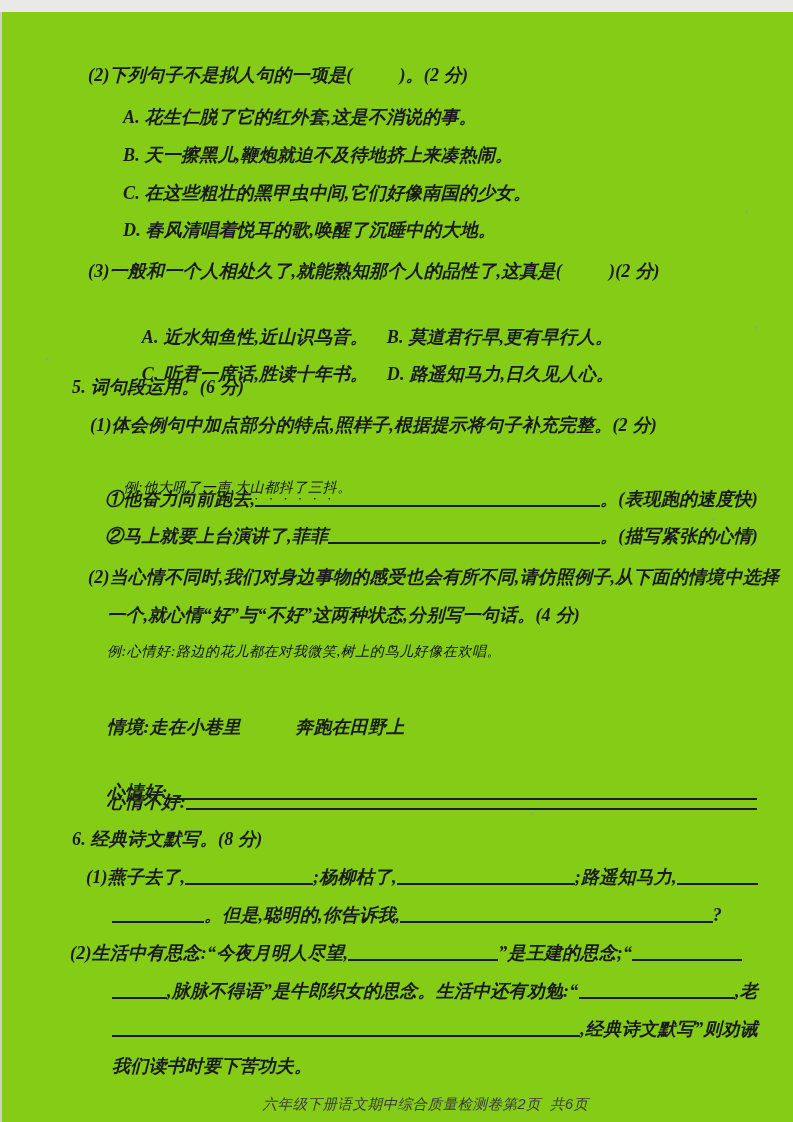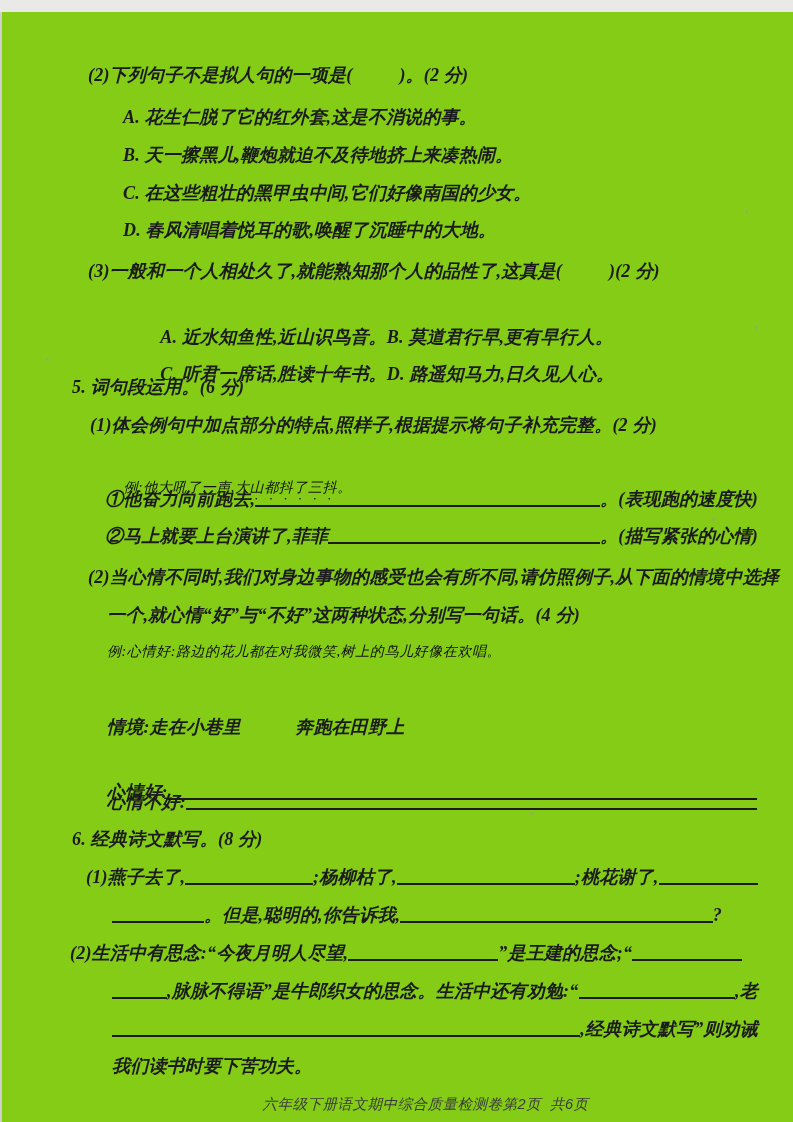--- a/index.html
+++ b/index.html
@@ -18,21 +18,21 @@
     background:#cfcfcd;
   }
   .row{
     position:absolute;
     white-space:pre;
     font-size:18px;
     font-weight:700;
     line-height:26px;
     letter-spacing:0.2px;
   }
-  .row span{white-space:pre;text-align:right;}
+  .row span{white-space:pre;}
   .flex{display:flex;align-items:baseline;}
   .kai{
     font-weight:400;
     font-size:14px;
     color:#101010;
     letter-spacing:0.6px;
   }
   .blank{
     display:inline-block;
     border-bottom:2px solid #1c1c1c;
@@ -108,21 +108,21 @@
   <div class="row flex" style="top:767px;left:107px;width:650px">
     <span>心情好:</span><span class="blank grow"></span>
   </div>
   <div class="row flex" style="top:777px;left:107px;width:650px">
     <span>心情不好:</span><span class="blank grow"></span>
   </div>
 
   <div class="row" style="top:814px;left:72px">6. 经典诗文默写。(8 分)</div>
 
   <div class="row flex" style="top:852px;left:86px;width:672px">
-    <span>(1)燕子去了,</span><span class="blank" style="width:128px"></span><span>;杨柳枯了,</span><span class="blank" style="width:178px"></span><span>;桃花谢了,</span><span class="blank grow"></span>
+    <span>(1)燕子去了,</span><span class="blank" style="width:128px"></span><span>;杨柳枯了,</span><span class="blank" style="width:178px"></span><span>;路遥知马力,</span><span class="blank grow"></span>
   </div>
   <div class="row flex" style="top:890px;left:112px;width:610px">
     <span class="blank" style="width:92px"></span><span>。但是,聪明的,你告诉我,</span><span class="blank grow"></span><span>?</span>
   </div>
 
   <div class="row flex" style="top:928px;left:70px;width:672px">
     <span>(2)生活中有思念:“今夜月明人尽望,</span><span class="blank" style="width:150px"></span><span>”是王建的思念;“</span><span class="blank grow"></span>
   </div>
   <div class="row flex" style="top:966px;left:112px;width:646px">
     <span class="blank" style="width:55px"></span><span>,脉脉不得语”是牛郎织女的思念。生活中还有劝勉:“</span><span class="blank grow"></span><span>,老</span>

